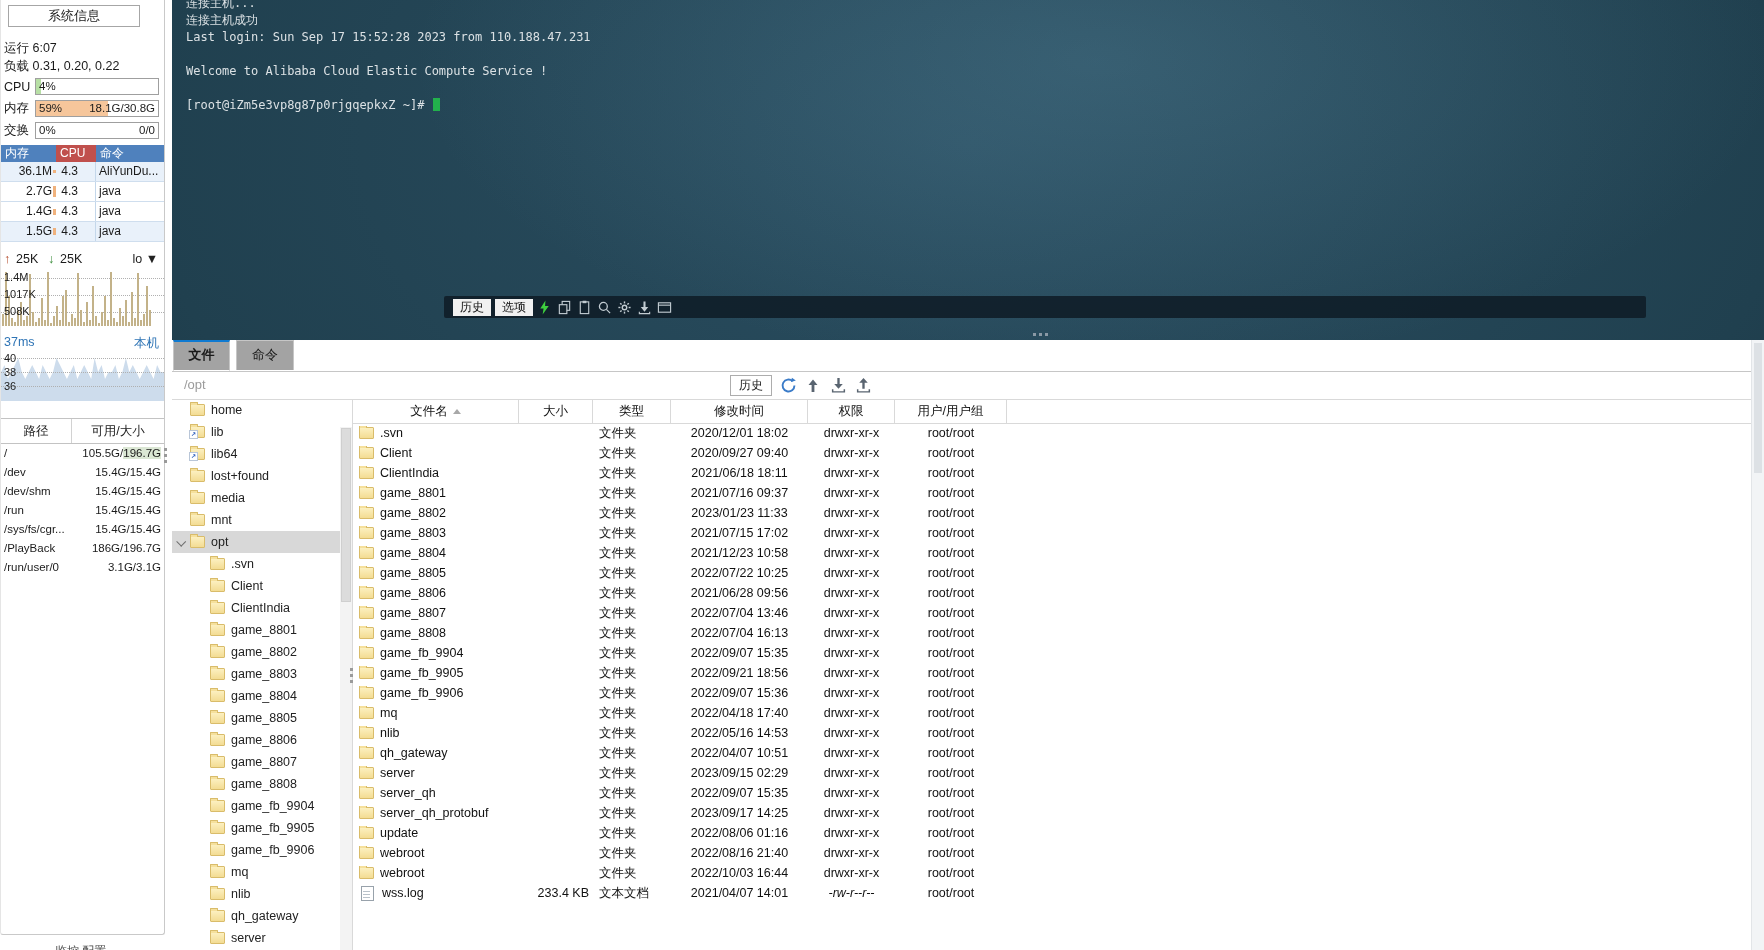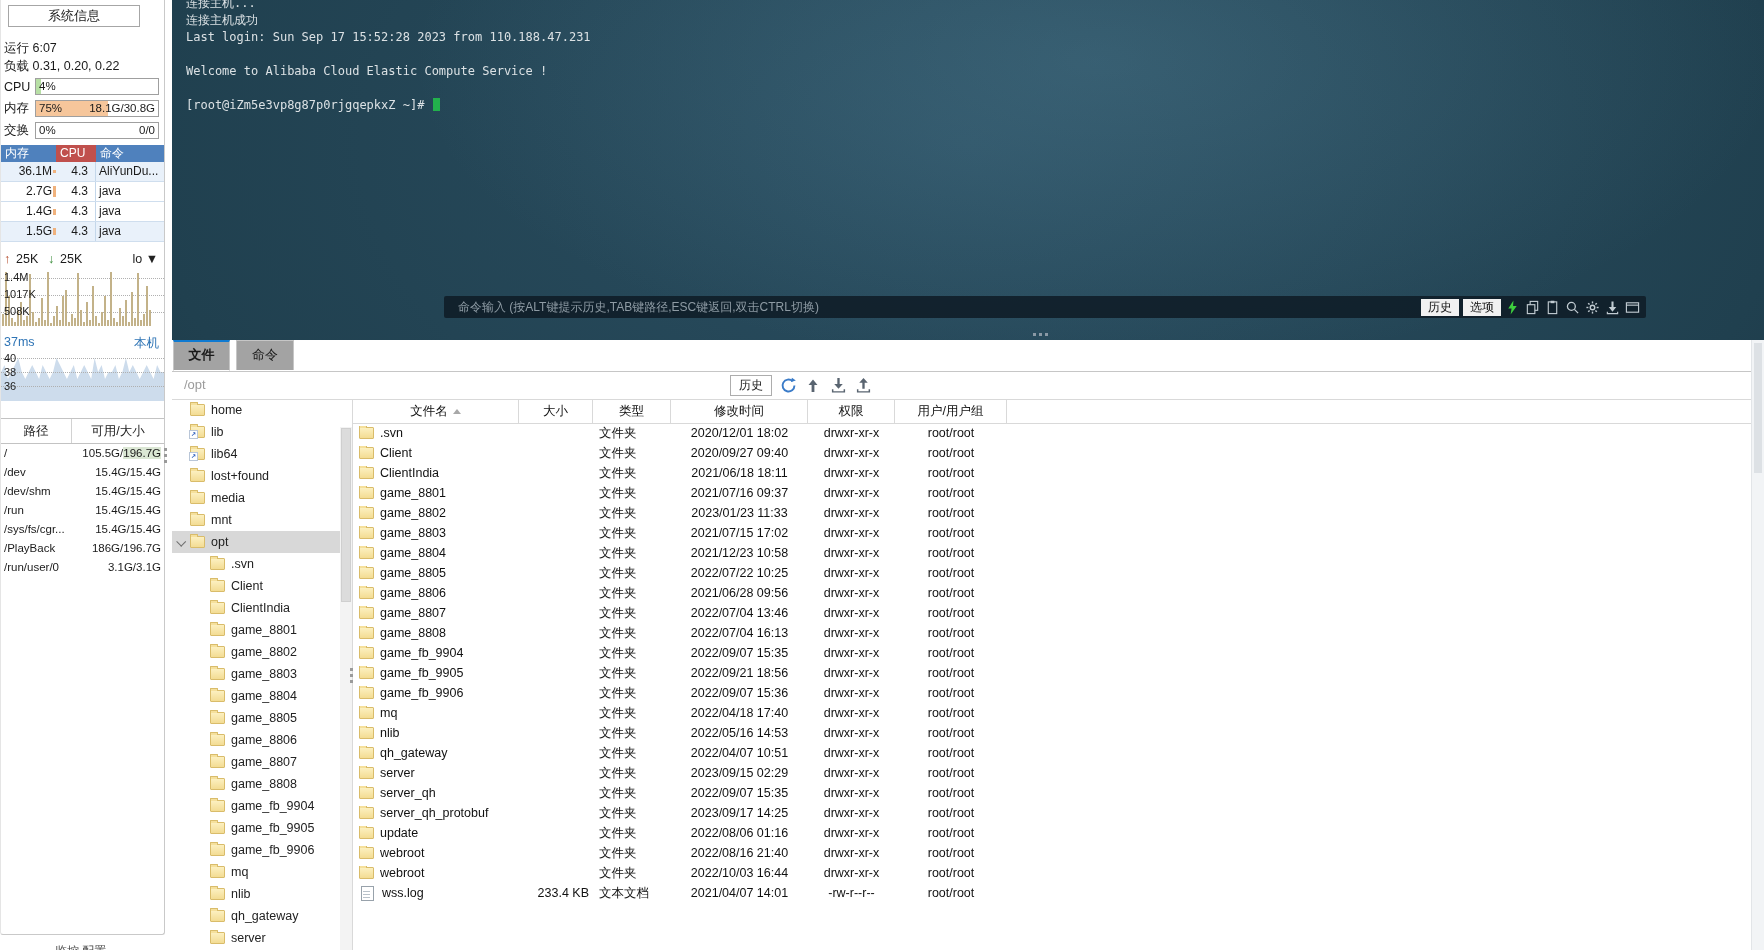--- a/index.html
+++ b/index.html
@@ -22,21 +22,21 @@
   .proc-head{display:flex;height:17px;line-height:17px;color:#fff;font-size:12px;}
   .proc-head>div{box-sizing:border-box;padding-left:4px;}
   .ph-mem{width:55px;background:#4f81bd;}
   .ph-cpu{width:40px;background:#c0504d;}
   .ph-cmd{flex:1;background:#4f81bd;}
   .proc-row{display:flex;height:19px;line-height:19px;font-size:12px;border-bottom:1px solid #cfdeee;align-items:center;}
   .proc-row.alt{background:#e9f1fa;}
   .pc-mem{width:55px;display:flex;align-items:center;box-sizing:border-box;}
   .pc-mem .v{flex:1;text-align:right;}
   .pc-mem .bar{width:3px;background:#f0b27d;margin-left:1px;flex:none;}
-  .pc-cpu{width:40px;text-align:right;box-sizing:border-box;padding-right:7px;border-right:1px solid #c4d7ea;}
+  .pc-cpu{width:40px;text-align:right;box-sizing:border-box;padding-right:17px;border-right:1px solid #c4d7ea;}
   .pc-cmd{flex:1;padding-left:3px;white-space:nowrap;overflow:hidden;}
   .net-head{position:absolute;top:252px;left:3px;right:6px;height:16px;font-size:12.5px;}
   .net-up-arrow{color:#b44a2a;font-weight:bold;}
   .net-down-arrow{color:#3f8f3f;font-weight:bold;position:absolute;left:44px;}
   .net-down-text{position:absolute;left:56px;}
   .net-up-text{position:absolute;left:12px;}
   .net-iface{position:absolute;right:0;color:#222;}
   .net-chart{position:absolute;top:270px;left:0;width:163px;height:56px;}
   .net-bars{position:absolute;inset:0;display:flex;align-items:flex-end;gap:1px;padding-left:1px;}
   .net-bar{width:2px;background:#c3b289;flex:none;}
@@ -131,21 +131,21 @@
         <div class="gauge-label">CPU</div>
         <div class="gauge-bar">
           <div class="gauge-fill" style="width: 4%; background: rgb(183, 223, 165);"></div>
           <div class="gauge-pct">4%</div>
         </div>
       </div>
       <div class="gauge-row" style="top: 100px;">
         <div class="gauge-label">内存</div>
         <div class="gauge-bar">
           <div class="gauge-fill" style="width: 59%; background: rgb(246, 198, 155);"></div>
-          <div class="gauge-pct">75%</div>
+          <div class="gauge-pct">59%</div>
           <div class="gauge-detail">18.1G/30.8G</div>
         </div>
       </div>
       <div class="gauge-row" style="top: 122px;">
         <div class="gauge-label">交换</div>
         <div class="gauge-bar">
           <div class="gauge-fill" style="width: 0%; background: rgb(246, 198, 155);"></div>
           <div class="gauge-pct">0%</div>
           <div class="gauge-detail">0/0</div>
         </div>
@@ -307,21 +307,20 @@
           <div class="dr-val"><span>3.1G/3.1G</span></div>
         </div>
       </div>
   </div>
 </div>
 <div class="bottom-clip">监控 配置</div>
 
 <div class="terminal">
   <div class="term-out" id="term-out"><div class="tline">连接主机...</div><div class="tline">连接主机成功</div><div class="tline">Last login: Sun Sep 17 15:52:28 2023 from 110.188.47.231</div><div class="tline">&nbsp;</div><div class="tline">Welcome to Alibaba Cloud Elastic Compute Service !</div><div class="tline">&nbsp;</div><div class="tline">[root@iZm5e3vp8g87p0rjgqepkxZ ~]# <span class="cursor"></span></div></div>
   <div class="cmdbar">
-    <div class="cmd-hint">命令输入 (按ALT键提示历史,TAB键路径,ESC键返回,双击CTRL切换)</div>
     <div class="cbtn">历史</div>
     <div class="cbtn">选项</div>
     <div class="cicon">
       <svg width="15" height="15" viewBox="0 0 16 16">
           <polygon points="9,0.5 3.5,9 7,9 6,15.5 12.5,6.5 8.6,6.5" fill="#3ecf3e"></polygon>
         </svg>
     </div>
     <div class="cicon">
       <svg width="15" height="15" viewBox="0 0 16 16" fill="none" stroke="#c2ccd2" stroke-width="1.2">
           <rect x="5.5" y="1.5" width="8" height="9.5"></rect>
@@ -783,21 +782,21 @@
             <div class="td td-center" style="width: 112px;">root/root</div>
           </div>
           <div class="trow">
             <div class="td td-name" style="width: 166px;">
               <span class="dicon"></span>
               <span>wss.log</span>
             </div>
             <div class="td td-size" style="width: 74px;">233.4 KB</div>
             <div class="td td-type" style="width: 78px;">文本文档</div>
             <div class="td td-center" style="width: 137px;">2021/04/07 14:01</div>
-            <div class="td td-center" style="width: 87px;">-rw-r--r--</div>
+            <div class="td td-center" style="width: 87px; font-style: italic;">-rw-r--r--</div>
             <div class="td td-center" style="width: 112px;">root/root</div>
           </div>
         </div>
     </div>
   </div>
 </div>
 <div class="right-sb">
     <div class="right-sb-thumb"></div>
   </div>
 <div class="vdots" style="left:164px;top:448px;">

